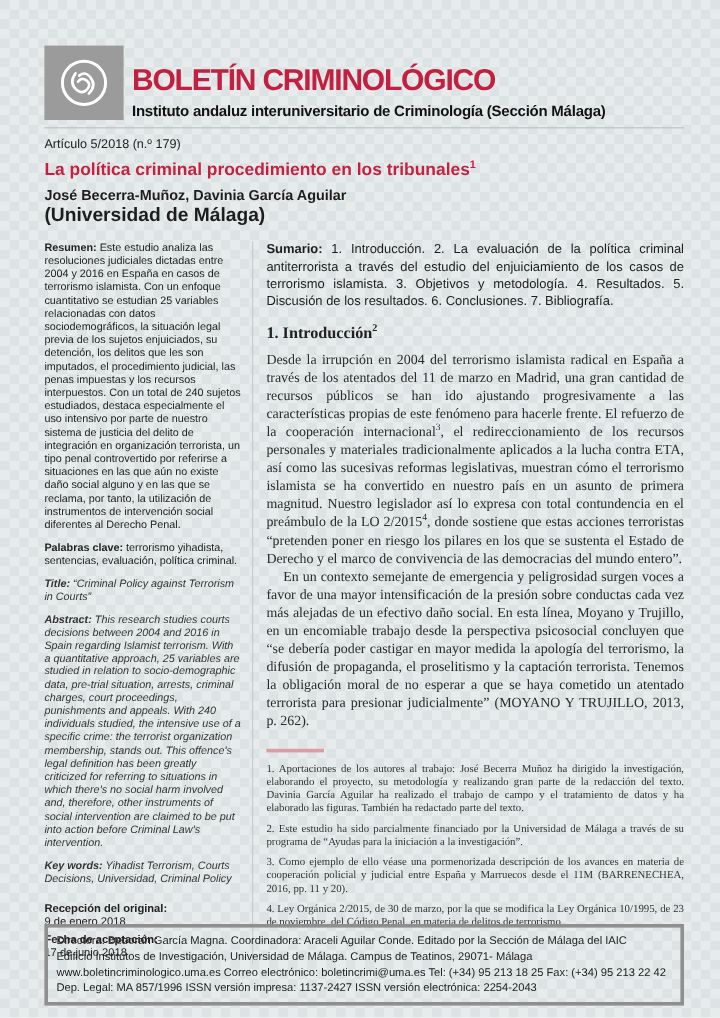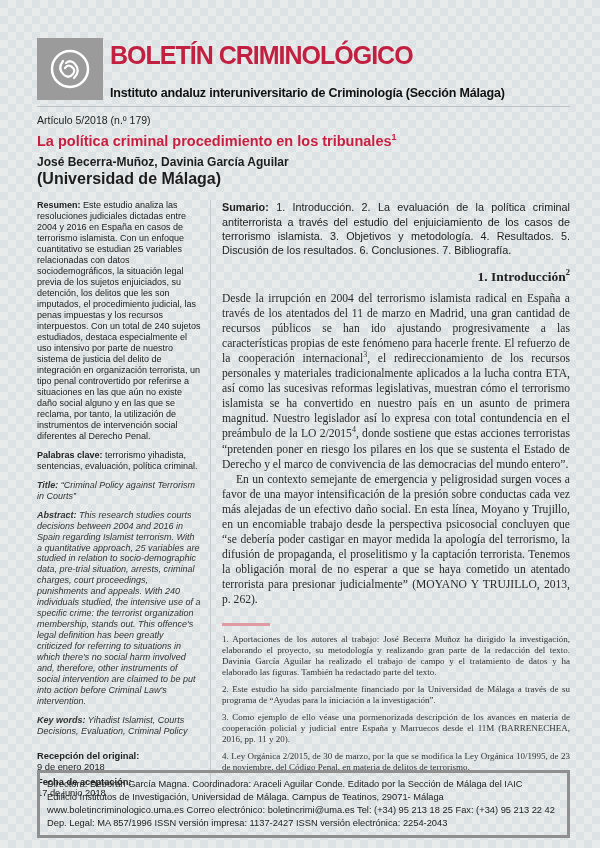--- a/index.html
+++ b/index.html
@@ -12,42 +12,42 @@
     font-family:"Liberation Sans", sans-serif;
     color:#1d1d1d;
   }
   .page{position:absolute;left:37px;right:30px;top:0;}
 
   
   .header{display:flex;align-items:flex-end;margin-top:38px;}
   .logo{width:66px;height:62px;background:#9b9b9b;flex:0 0 auto;display:flex;align-items:center;justify-content:center;}
   .header-text{margin-left:7px;flex:1;}
   .main-title{font-size:25px;font-weight:bold;letter-spacing:-1px;color:#c22040;line-height:1;white-space:nowrap;}
-  .subtitle{font-size:12.5px;font-weight:bold;color:#111;margin-top:18px;letter-spacing:-0.2px;white-space:nowrap;}
+  .subtitle{font-size:12.5px;font-weight:bold;color:#111;margin-top:6px;letter-spacing:-0.2px;white-space:nowrap;}
   .header-rule{border:none;border-top:1px solid #bcc3c4;margin:6px 0 0 0;}
 
   
   .article-no{font-size:10.5px;color:#222;margin-top:7px;}
   .article-title{font-size:14.5px;font-weight:bold;color:#c81f40;margin:6px 0 0 0;}
   .article-title sup{font-size:9px;}
   .authors{font-size:12px;font-weight:bold;margin-top:6px;line-height:1.2;}
   .affiliation{font-size:16px;font-weight:bold;line-height:1.2;}
 
   
   .columns{display:flex;margin-top:12px;align-items:stretch;}
   .left-col{width:164px;flex:0 0 auto;font-size:9px;line-height:1.22;color:#222;padding-right:9px;}
   .left-col p{margin:0 0 8px 0;}
   .left-col .en{font-style:italic;color:#333;}
   .dates{margin-top:14px;}
   .date-label{font-weight:bold;font-size:9.3px;}
   .date-value{font-size:9.3px;margin-bottom:3px;}
   .right-col{flex:1;border-left:1px solid #c6cccd;padding-left:11px;min-width:0;}
 
   .sumario{font-size:10.8px;line-height:1.32;text-align:justify;margin:0 0 10px 0;}
-  .intro-heading{font-family:"Liberation Serif", serif;font-size:13.5px;font-weight:bold;color:#222;margin:10px 0 6px 0;text-align:right;}
+  .intro-heading{font-family:"Liberation Serif", serif;font-size:13.5px;font-weight:bold;color:#222;margin:10px 0 6px 0;}
   .intro-heading sup{font-size:8.5px;}
   .body-p{font-family:"Liberation Serif", serif;font-size:11.6px;line-height:1.3;text-align:justify;color:#2a2a2a;margin:0;}
   .body-p + .body-p{text-indent:14px;}
   .body-p sup{font-size:8px;line-height:0;}
 
   .fn-rule{width:48px;height:3px;background:#e09aa4;margin:16px 0 8px 0;}
   .footnotes p{font-family:"Liberation Serif", serif;font-size:9px;line-height:1.22;text-align:justify;color:#333;margin:0 0 6px 0;}
 
   
   .footer-box{
@@ -83,21 +83,21 @@
     <div class="authors">José Becerra-Muñoz, Davinia García Aguilar</div>
     <div class="affiliation">(Universidad de Málaga)</div>
 
     <div class="columns">
 
       <aside class="left-col">
         <p><b>Resumen:</b> <span>Este estudio analiza las resoluciones judiciales dictadas entre 2004 y 2016 en España en casos de terrorismo islamista. Con un enfoque cuantitativo se estudian 25 variables relacionadas con datos sociodemográficos, la situación legal previa de los sujetos enjuiciados, su detención, los delitos que les son imputados, el procedimiento judicial, las penas impuestas y los recursos interpuestos. Con un total de 240 sujetos estudiados, destaca especialmente el uso intensivo por parte de nuestro sistema de justicia del delito de integración en organización terrorista, un tipo penal controvertido por referirse a situaciones en las que aún no existe daño social alguno y en las que se reclama, por tanto, la utilización de instrumentos de intervención social diferentes al Derecho Penal.</span></p>
         <p><b>Palabras clave:</b> <span>terrorismo yihadista, sentencias, evaluación, política criminal.</span></p>
         <p class="en"><b>Title:</b> <span>“Criminal Policy against Terrorism in Courts”</span></p>
         <p class="en"><b>Abstract:</b> <span>This research studies courts decisions between 2004 and 2016 in Spain regarding Islamist terrorism. With a quantitative approach, 25 variables are studied in relation to socio-demographic data, pre-trial situation, arrests, criminal charges, court proceedings, punishments and appeals. With 240 individuals studied, the intensive use of a specific crime: the terrorist organization membership, stands out. This offence's legal definition has been greatly criticized for referring to situations in which there's no social harm involved and, therefore, other instruments of social intervention are claimed to be put into action before Criminal Law's intervention.</span></p>
-        <p class="en"><b>Key words:</b> <span>Yihadist Islamist, Courts Decisions, Evaluation, Criminal Policy</span></p>
+        <p class="en"><b>Key words:</b> <span>Yihadist Terrorism, Courts Decisions, Universidad, Criminal Policy</span></p>
         <div class="dates">
           <div class="date-label">Recepción del original:</div>
           <div class="date-value">9 de enero 2018</div>
           <div class="date-label">Fecha de aceptación:</div>
           <div class="date-value">17 de junio 2018</div>
         </div>
       </aside>
 
       <section class="right-col">
         <p class="sumario"><b>Sumario:</b> <span>1. Introducción. 2. La evaluación de la política criminal antiterrorista a través del estudio del enjuiciamiento de los casos de terrorismo islamista. 3. Objetivos y metodología. 4. Resultados. 5. Discusión de los resultados. 6. Conclusiones. 7. Bibliografía.</span></p>

